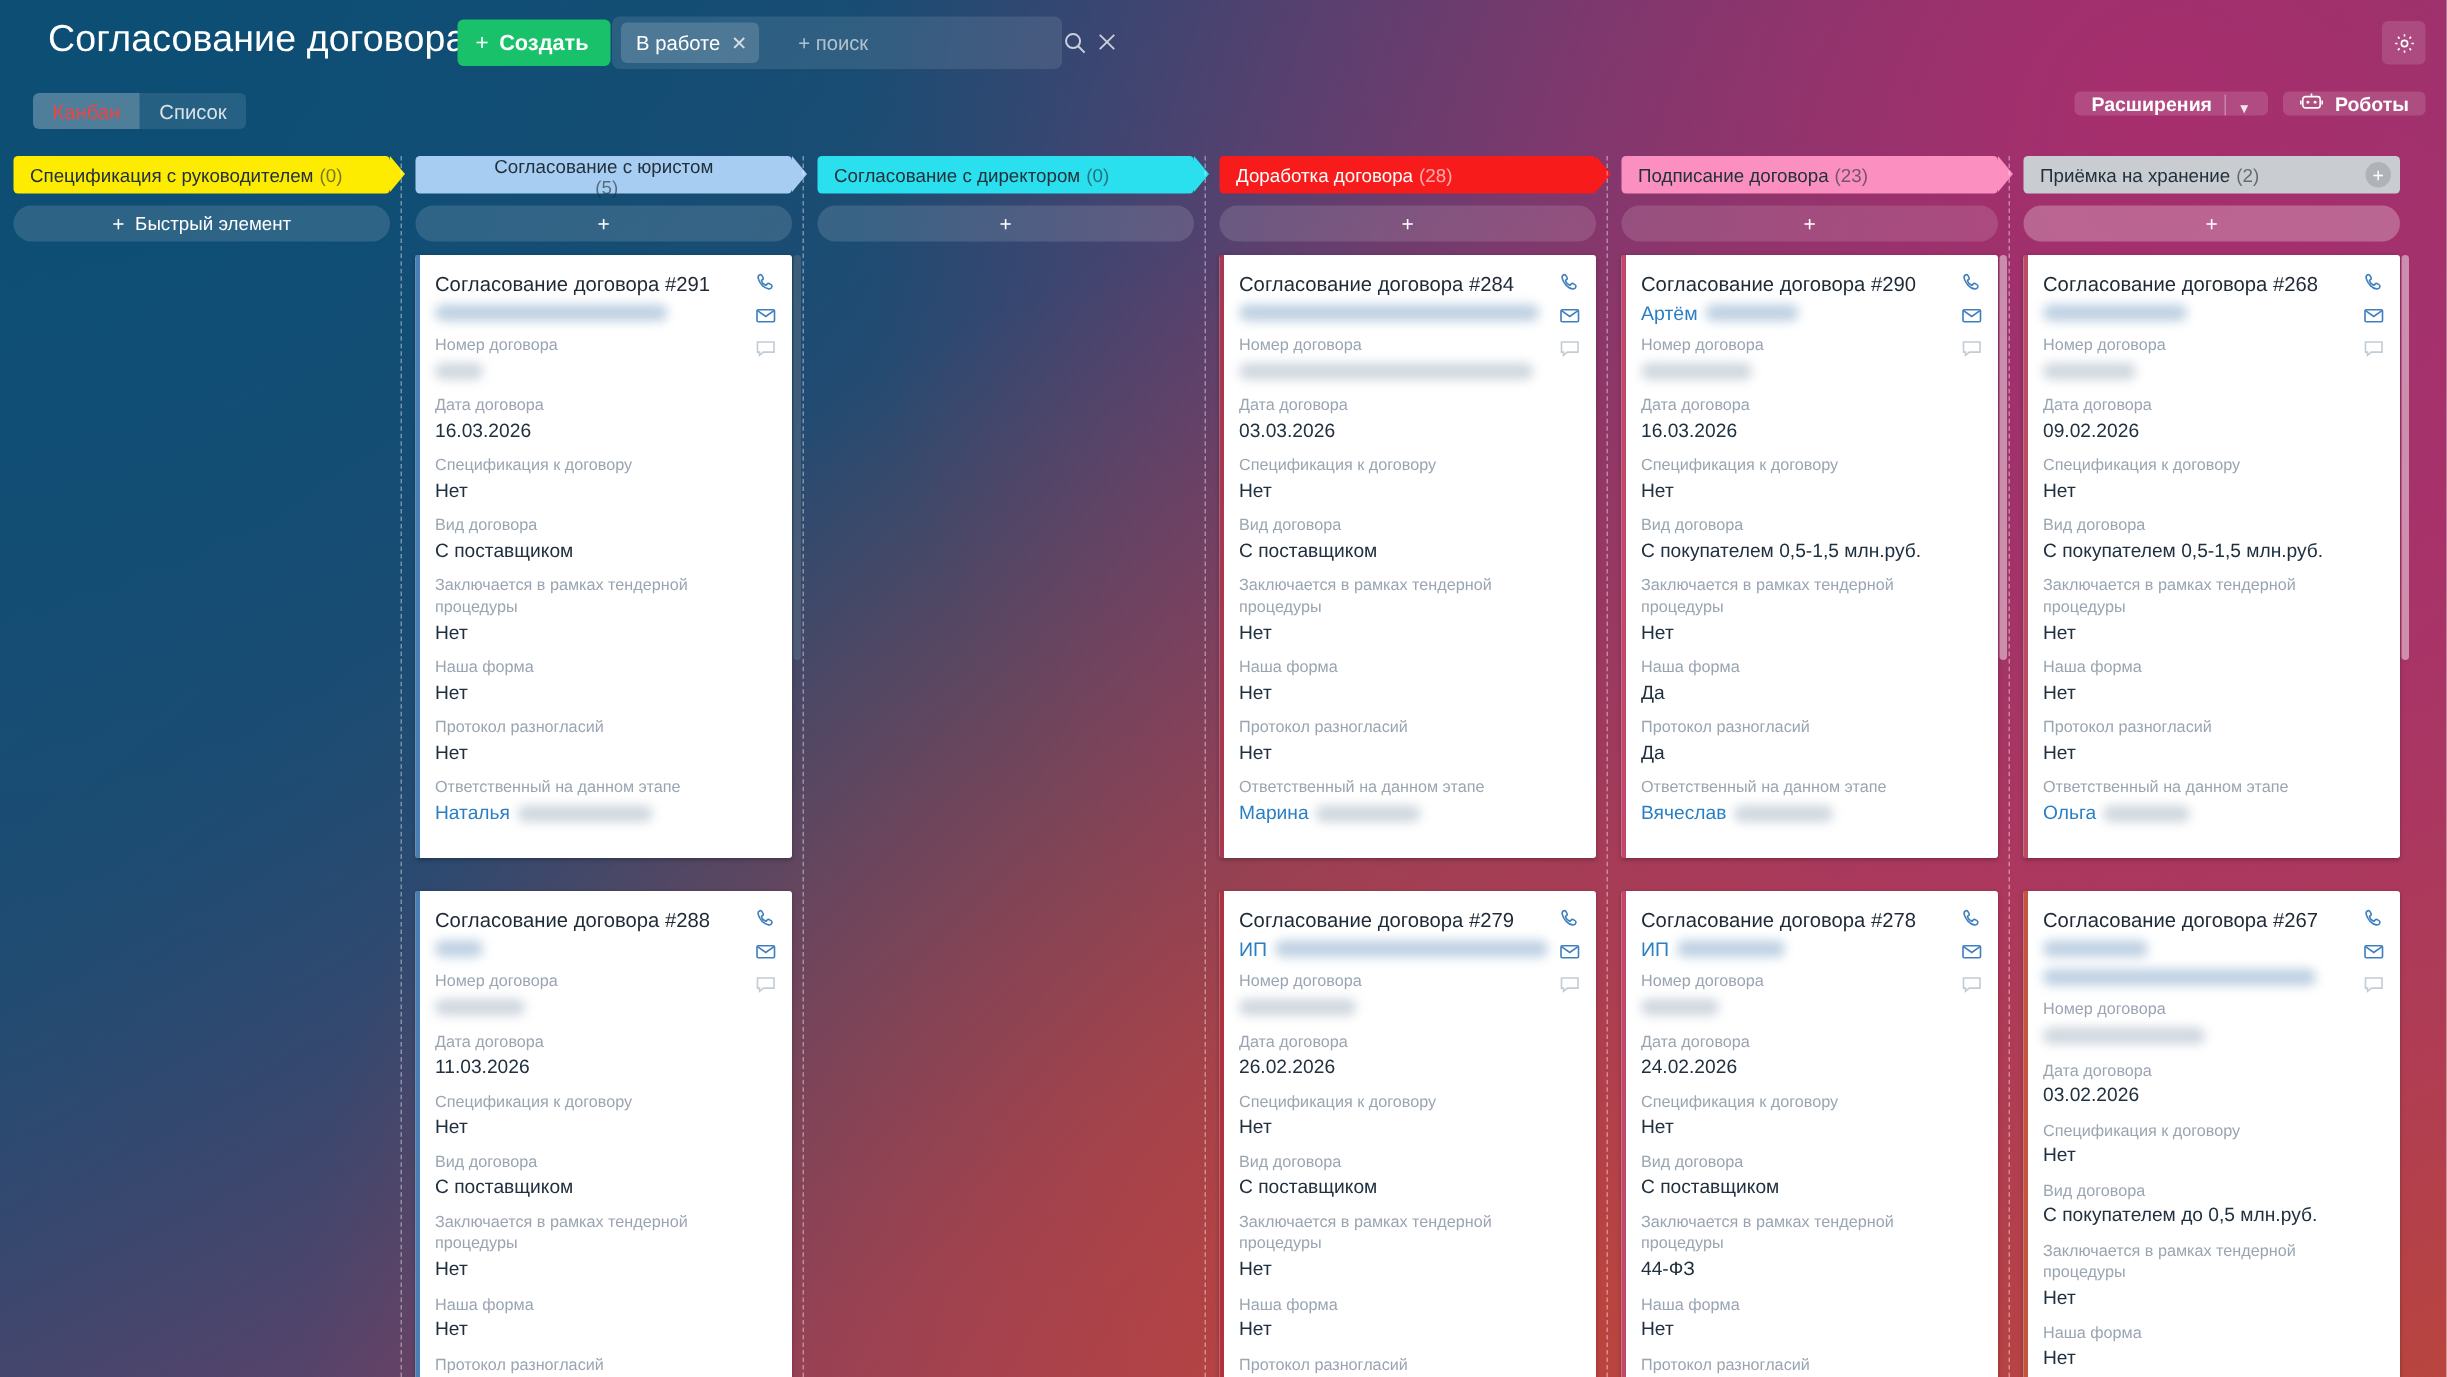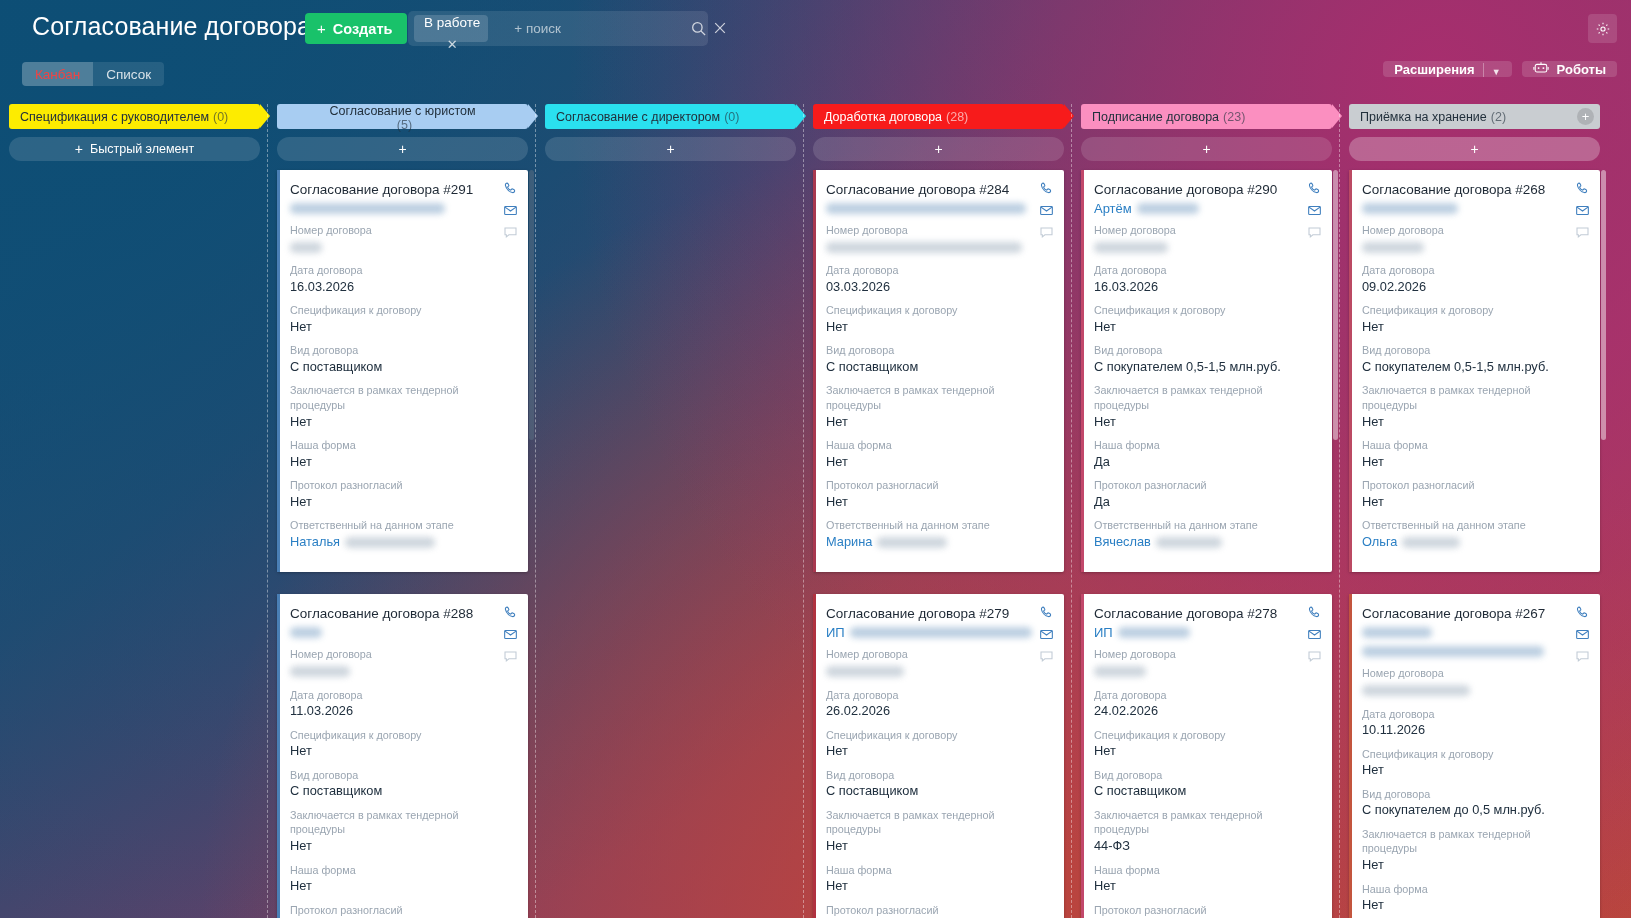--- a/index.html
+++ b/index.html
@@ -33,21 +33,21 @@
   .create-btn .plus { font-size: 15px; font-weight: 400; line-height: 1; }
 
   .searchbar {
     position: absolute; left: 408px; top: 11px; width: 300px; height: 35px;
     background: rgba(255,255,255,0.10); border-radius: 5px;
     display: flex; align-items: center; padding: 0 7px 0 6px;
   }
   .filter-chip {
     height: 27px; background: rgba(255,255,255,0.16); border-radius: 4px;
     display: flex; align-items: center; gap: 7px; padding: 0 8px 0 10px;
-    color: #ffffff; font-size: 13.5px; cursor: pointer; white-space: nowrap; flex-direction: column;
+    color: #ffffff; font-size: 13.5px; cursor: pointer; white-space: nowrap;
   }
   .filter-chip .chip-x { font-size: 13px; opacity: .75; }
   .search-input {
     flex: 1; background: transparent; border: none; outline: none;
     color: #fff; font-size: 13.5px; padding-left: 26px; font-family: inherit;
   }
   .search-input::placeholder { color: rgba(255,255,255,0.62); }
   .search-icons { display: flex; align-items: center; gap: 7px; padding-right: 2px; }
   .s-ico { width: 15px; height: 15px; opacity: .75; cursor: pointer; }
 
@@ -696,21 +696,21 @@
             </div>
             <div class="card-sub" style="margin-top: -4px;">
               <span class="blur b-sub" style="width: 182px;"></span>
             </div>
             <div class="fld">
               <div class="fld-lbl">Номер договора</div>
               <div class="fld-val"><span class="blur" style="width: 108px;"></span></div>
             </div>
             <div class="fld">
               <div class="fld-lbl">Дата договора</div>
-              <div class="fld-val">10.11.2026</div>
+              <div class="fld-val">03.02.2026</div>
             </div>
             <div class="fld">
               <div class="fld-lbl">Спецификация к договору</div>
               <div class="fld-val">Нет</div>
             </div>
             <div class="fld">
               <div class="fld-lbl">Вид договора</div>
               <div class="fld-val">С покупателем до 0,5 млн.руб.</div>
             </div>
             <div class="fld">

